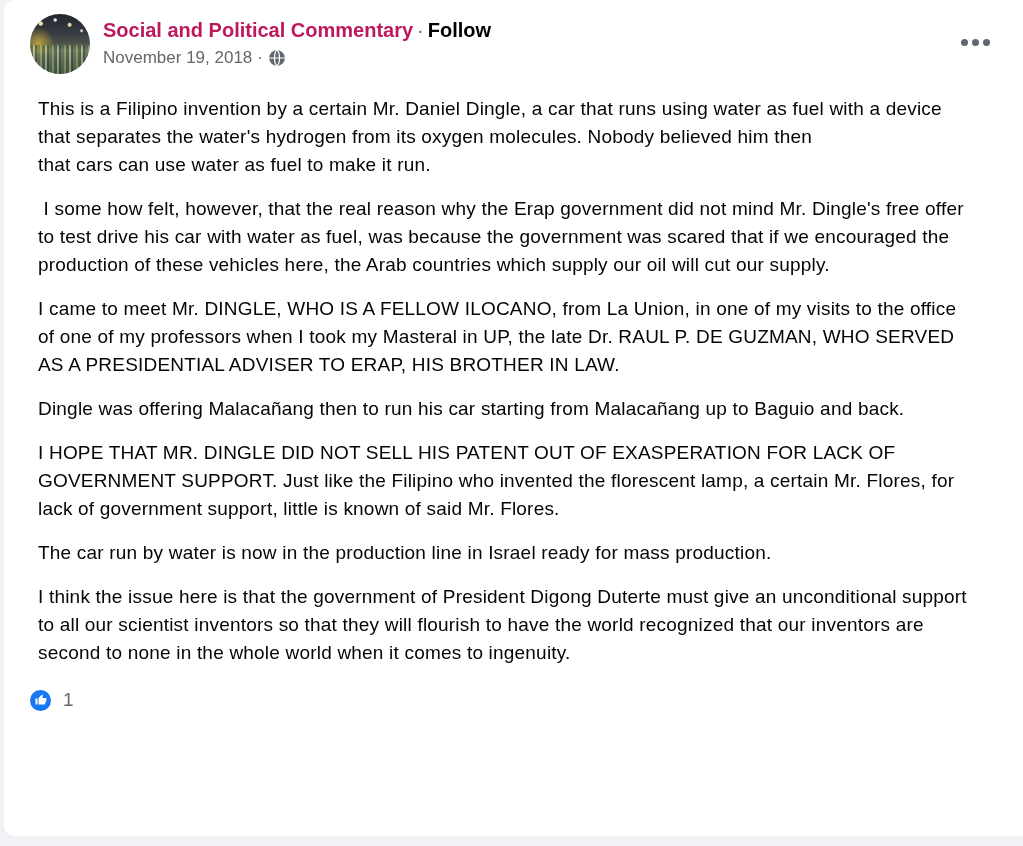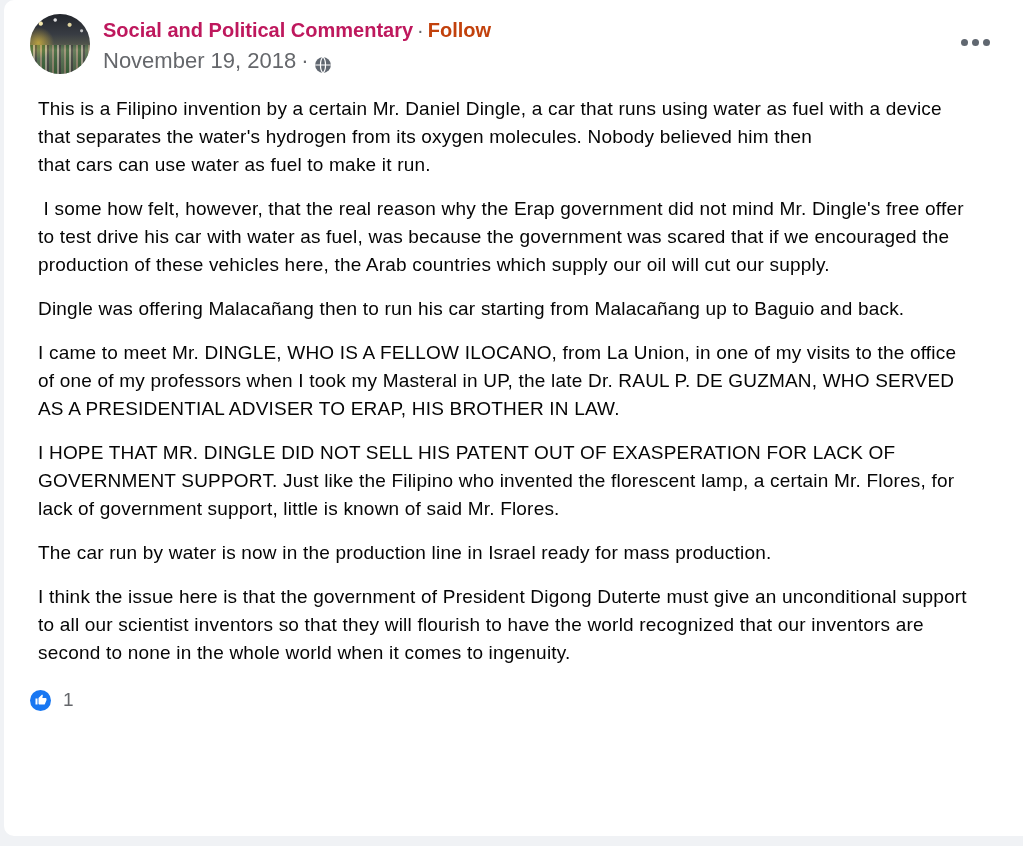--- a/index.html
+++ b/index.html
@@ -57,31 +57,31 @@
     line-height: 26px;
     white-space: nowrap;
   }
   .page-name {
     font-weight: 700;
     color: #be185d;
     cursor: pointer;
   }
   .title-sep { color: #65676b; font-weight: 400; padding: 0 4px; }
   .follow-link {
-    color: #c2410c;
+    color: #000000;
     font-weight: 600;
     text-decoration: none;
     cursor: pointer;
   }
   .meta-line {
     margin-top: 5px;
     display: flex;
-    align-items: flex-end;
+    align-items: flex-start;
     color: #65676b;
-    font-size: 22px;
+    font-size: 17px;
     cursor: pointer;
   }
   .meta-sep { padding: 0 5px; }
   .globe-icon { display: inline-flex; margin-top: 1px; }
   .more-btn {
     position: absolute;
     right: 28px; top: 26px;
     width: 40px; height: 32px;
     display: flex;
     align-items: center;
@@ -162,22 +162,22 @@
       <span class="dot"></span>
       <span class="dot"></span>
       <span class="dot"></span>
     </button>
   </div>
 
   <div class="post-body">
     <p class="post-p">This is a Filipino invention by a certain Mr. Daniel Dingle, a car that runs using water as fuel with a device that separates the water's hydrogen from its oxygen molecules. Nobody believed him then
 that cars can use water as fuel to make it run.</p>
     <p class="post-p"> I some how felt, however, that the real reason why the Erap government did not mind Mr. Dingle's free offer to test drive his car with water as fuel, was because the government was scared that if we encouraged the production of these vehicles here, the Arab countries which supply our oil will cut our supply.</p>
+    <p class="post-p">I came to meet Mr. DINGLE, WHO IS A FELLOW ILOCANO, from La Union, in one of my visits to the office of one of my professors when I took my Masteral in UP, the late Dr. RAUL P. DE GUZMAN, WHO SERVED AS A PRESIDENTIAL ADVISER TO ERAP, HIS BROTHER IN LAW.</p>
     <p class="post-p">Dingle was offering Malacañang then to run his car starting from Malacañang up to Baguio and back.</p>
-    <p class="post-p">I came to meet Mr. DINGLE, WHO IS A FELLOW ILOCANO, from La Union, in one of my visits to the office of one of my professors when I took my Masteral in UP, the late Dr. RAUL P. DE GUZMAN, WHO SERVED AS A PRESIDENTIAL ADVISER TO ERAP, HIS BROTHER IN LAW.</p>
     <p class="post-p">I HOPE THAT MR. DINGLE DID NOT SELL HIS PATENT OUT OF EXASPERATION FOR LACK OF GOVERNMENT SUPPORT. Just like the Filipino who invented the florescent lamp, a certain Mr. Flores, for lack of government support, little is known of said Mr. Flores.</p>
     <p class="post-p">The car run by water is now in the production line in Israel ready for mass production.</p>
     <p class="post-p">I think the issue here is that the government of President Digong Duterte must give an unconditional support to all our scientist inventors so that they will flourish to have the world recognized that our inventors are second to none in the whole world when it comes to ingenuity.</p>
   </div>
 
   <div class="footer">
     <span class="like-badge">
       <svg width="12" height="12" viewBox="0 0 24 24">
         <path fill="#ffffff" d="M1 21h4V9H1v12zM23 10c0-1.1-.9-2-2-2h-6.31l.95-4.57.03-.32c0-.41-.17-.79-.44-1.06L14.17 1 7.58 7.59C7.22 7.95 7 8.45 7 9v10c0 1.1.9 2 2 2h9c.83 0 1.54-.5 1.84-1.22l3.02-7.05c.09-.23.14-.47.14-.73v-2z"></path>
       </svg>

